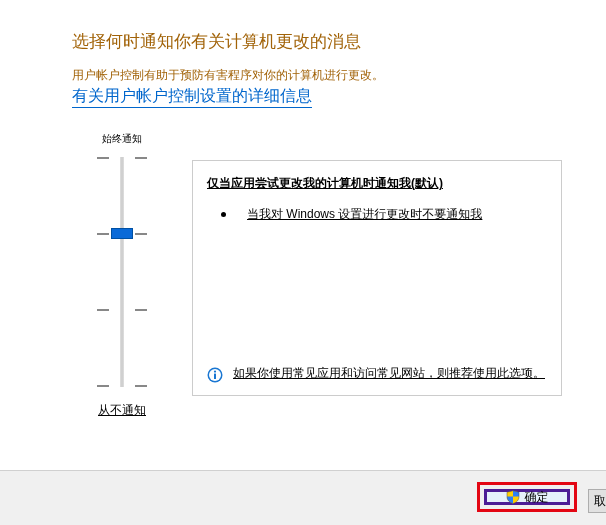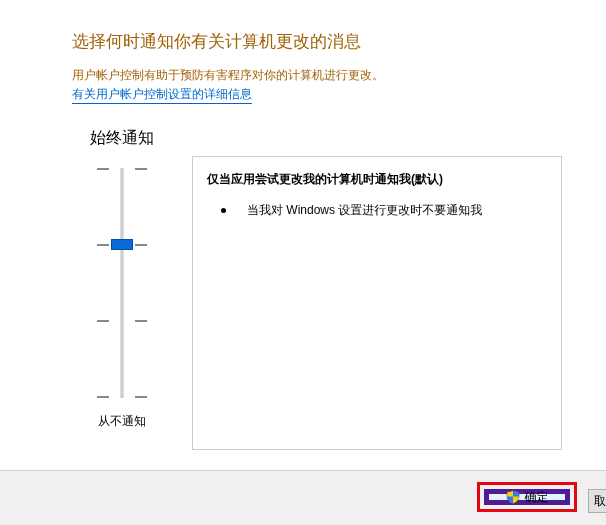--- a/index.html
+++ b/index.html
@@ -20,38 +20,38 @@
       font-weight: normal;
       margin-bottom: 14px;
     }
     .desc {
       color: #a16207;
       font-size: 12px;
       margin-bottom: 2px;
     }
     .link {
       color: #0066cc;
-      font-size: 12px;
+      font-size: 16px;
       border-bottom: 1px solid #0066cc;
       display: inline-block;
       cursor: pointer;
     }
     .slider-area {
       margin-top: 24px;
       display: flex;
       gap: 0;
     }
     .slider-col {
       width: 100px;
       display: flex;
       flex-direction: column;
       align-items: center;
     }
-    .slider-label-top { font-size: 16px; color:#000; margin-bottom: 14px; }
-    .slider-label-bottom { font-size: 12px; color:#000; margin-top: 10px; }
+    .slider-label-top { font-size: 10px; color:#000; margin-bottom: 6px; }
+    .slider-label-bottom { font-size: 12px; color:#000; margin-top: 10px; text-decoration: underline; }
     .slider-track {
       position: relative;
       height: 240px;
       width: 50px;
     }
     .track-line {
       position: absolute;
       left: 50%;
       top: 5px;
       bottom: 5px;
@@ -86,24 +86,25 @@
       width: 22px;
       height: 11px;
       background: #0a6ad8;
       border: 1px solid #0050a3;
     }
     .panel {
       margin-left: 20px;
       margin-top: 28px;
       border: 1px solid #cccccc;
       width: 370px;
-      height: 294px;
+      height: 236px;
       padding: 14px 14px 12px 14px;
       display: flex;
       flex-direction: column;
+      text-decoration: underline;
     }
     .panel-title {
       font-weight: bold;
       font-size: 12px;
       margin-bottom: 14px;
     }
     .bullet-row {
       display: flex;
       align-items: flex-start;
       margin-left: 14px;
@@ -157,21 +158,21 @@
       padding: 4px;
     }
     .ok-button {
       display: flex;
       align-items: center;
       justify-content: center;
       gap: 5px;
       width: 86px;
       height: 16px;
       background: #e5f1fb;
-      border: 5px solid #4c1d95;
+      border: 3px solid #4c1d95;
       font-size: 12px;
       cursor: pointer;
     }
     .shield {
       width: 14px;
       height: 14px;
       flex-shrink: 0;
     }
     .cancel-stub {
       position: absolute;
@@ -211,20 +212,31 @@
       <div class="slider-label-bottom">从不通知</div>
     </div>
 
     <div class="panel">
       <div class="panel-title">仅当应用尝试更改我的计算机时通知我(默认)</div>
       <div class="bullet-row">
         <span class="dot"></span>
         <span class="bullet-text">当我对 Windows 设置进行更改时不要通知我</span>
       </div>
       <div class="panel-spacer"></div>
+      <div class="info-row">
+        <span class="info-icon">
+          <svg viewBox="0 0 16 16">
+            <circle cx="8" cy="8" r="7.5" fill="#1976d2"></circle>
+            <circle cx="8" cy="8" r="6" fill="#ffffff"></circle>
+            <circle cx="8" cy="4.6" r="1.1" fill="#1976d2"></circle>
+            <rect x="7" y="6.6" width="2" height="5.4" fill="#1976d2"></rect>
+          </svg>
+        </span>
+        <span class="info-text">如果你使用常见应用和访问常见网站，则推荐使用此选项。</span>
+      </div>
     </div>
   </div>
 </div>
 
 <div class="divider"></div>
 <div class="footer">
   <div class="ok-frame">
     <button class="ok-button">
       <span class="shield">
         <svg viewBox="0 0 14 14">

